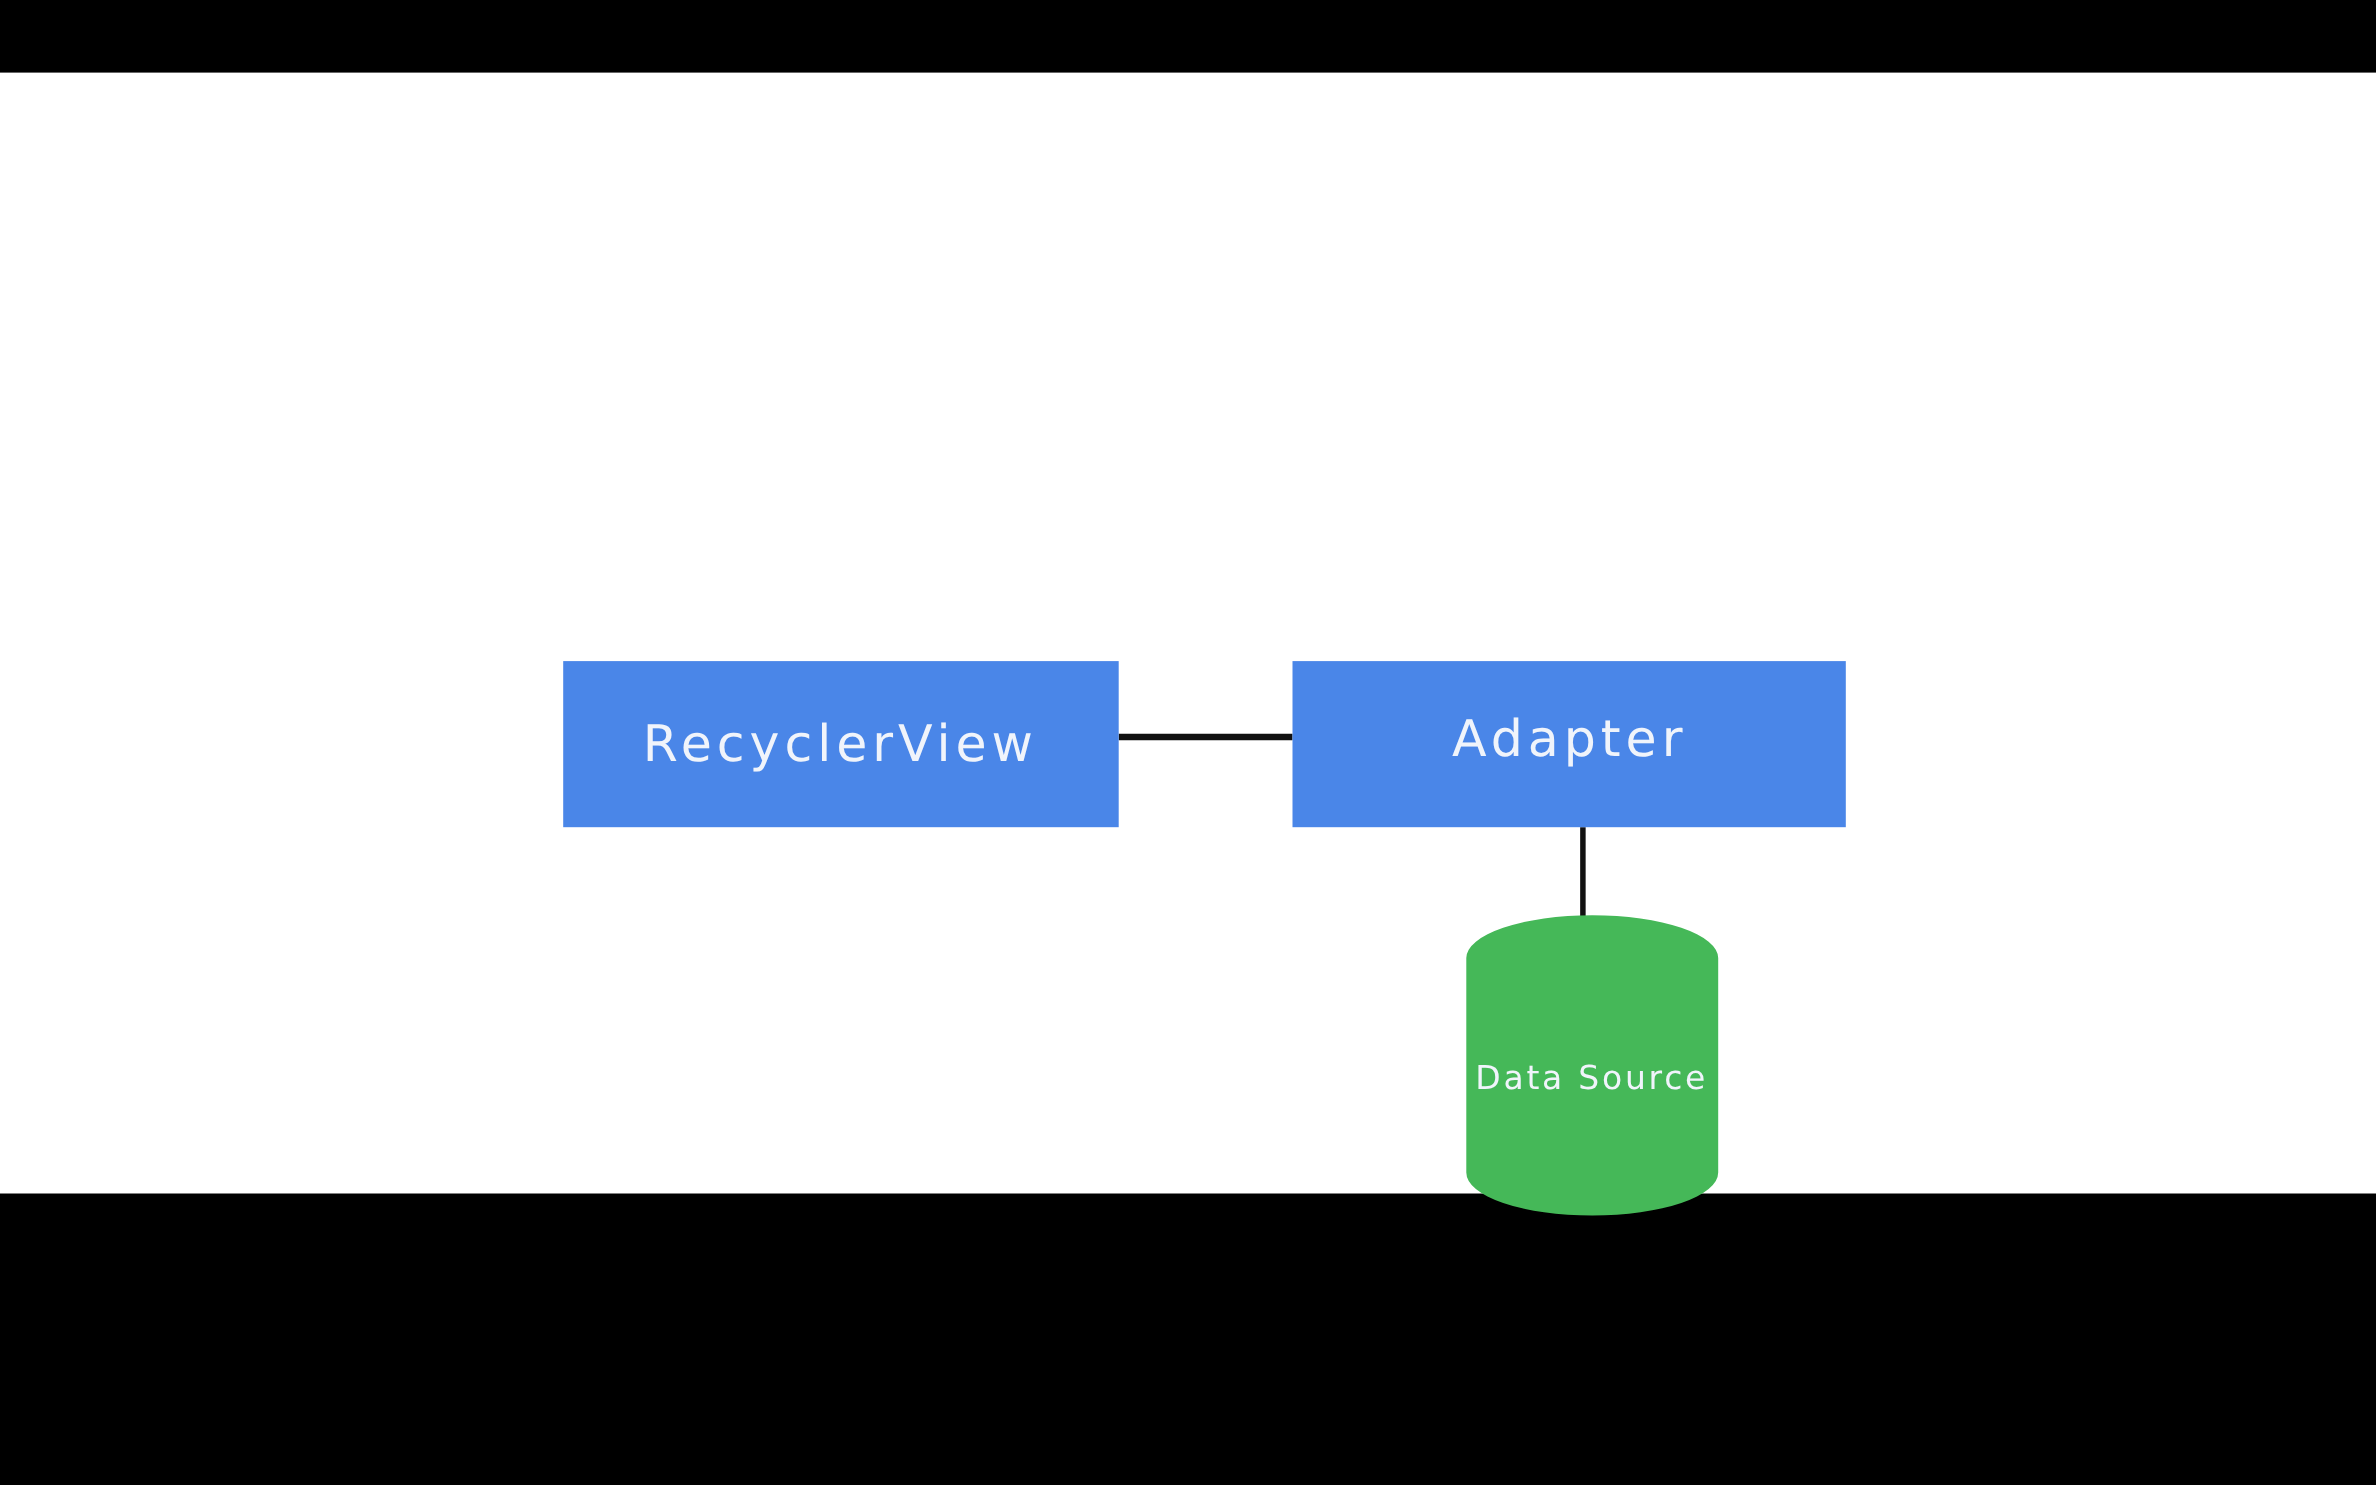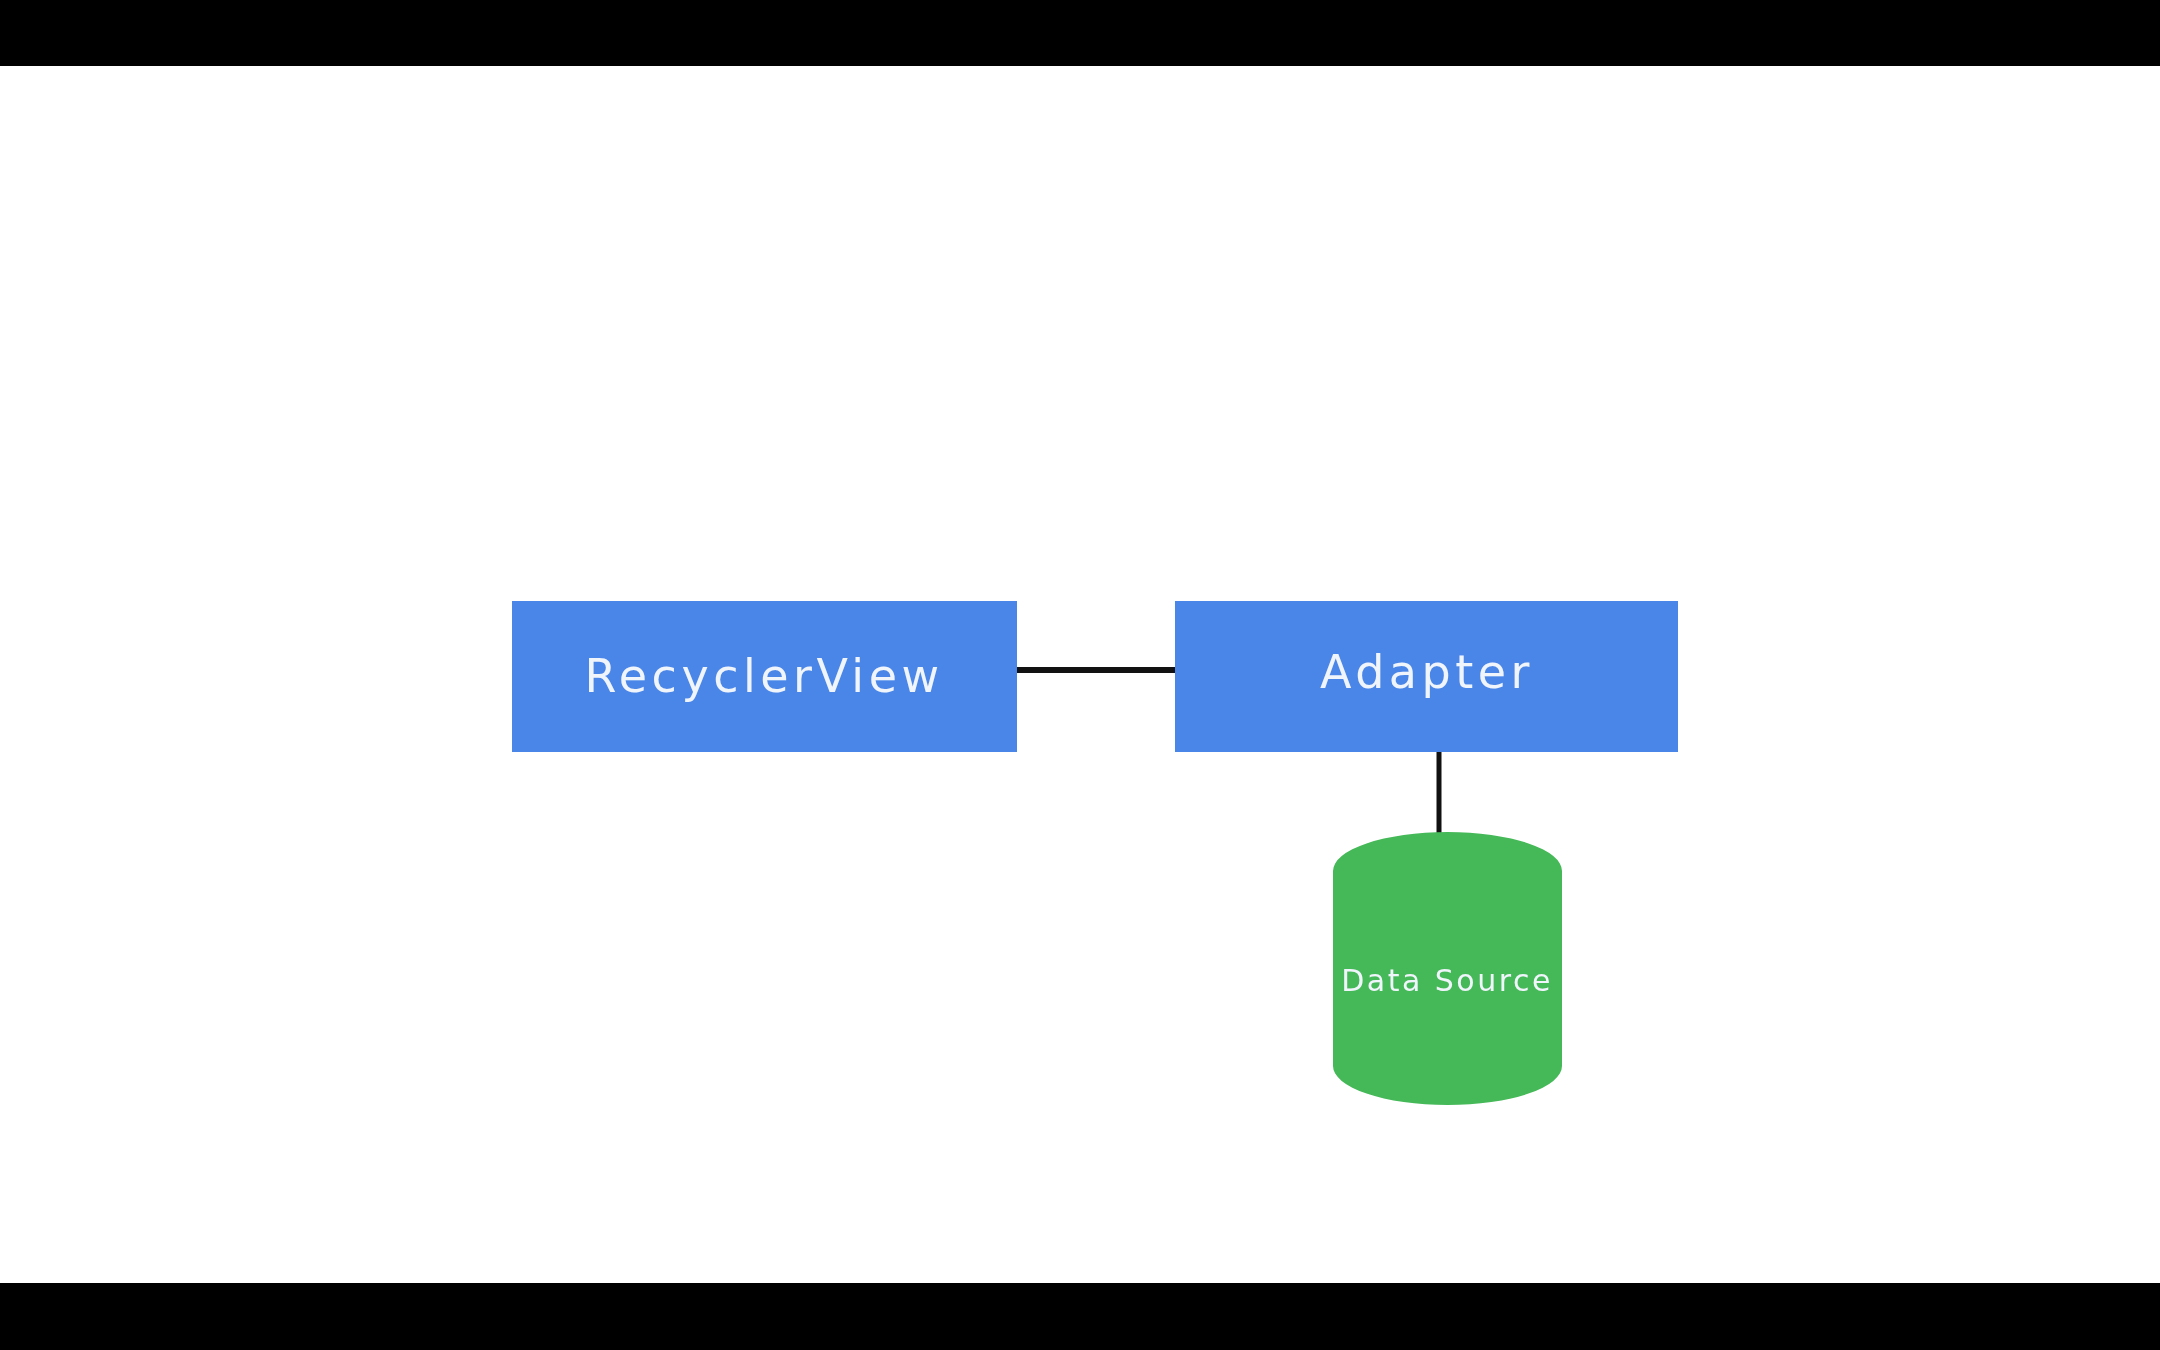--- a/index.html
+++ b/index.html
@@ -29,21 +29,21 @@
   }
   #letterbox-top   { top: 0;    height: 66px; }
   #letterbox-bottom{ top: 1283px; height: 67px; }
 
   
   #canvas {
     position: absolute;
     left: 0;
     top: 66px;
     width: 2160px;
-    height: 1217px;
+    height: 1019px;
     background: #ffffff;
   }
   #diagram-svg {
     position: absolute;
     left: 0;
     top: 0;
     width: 2160px;
     height: 1217px;
     display: block;
   }

